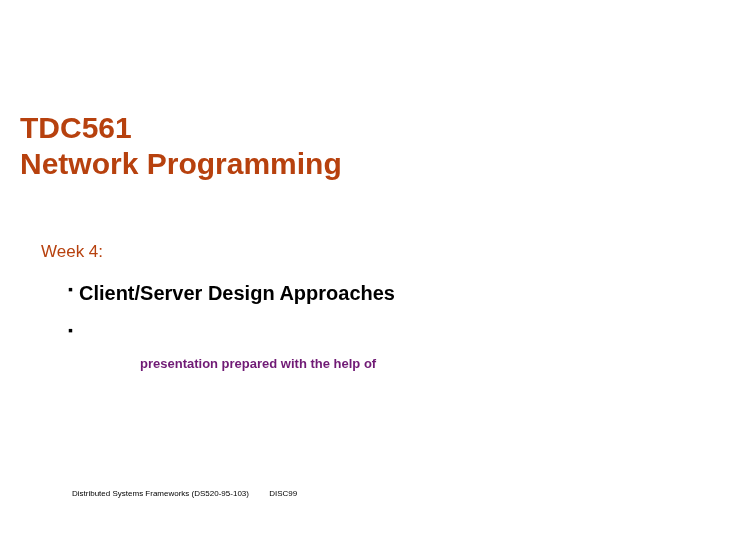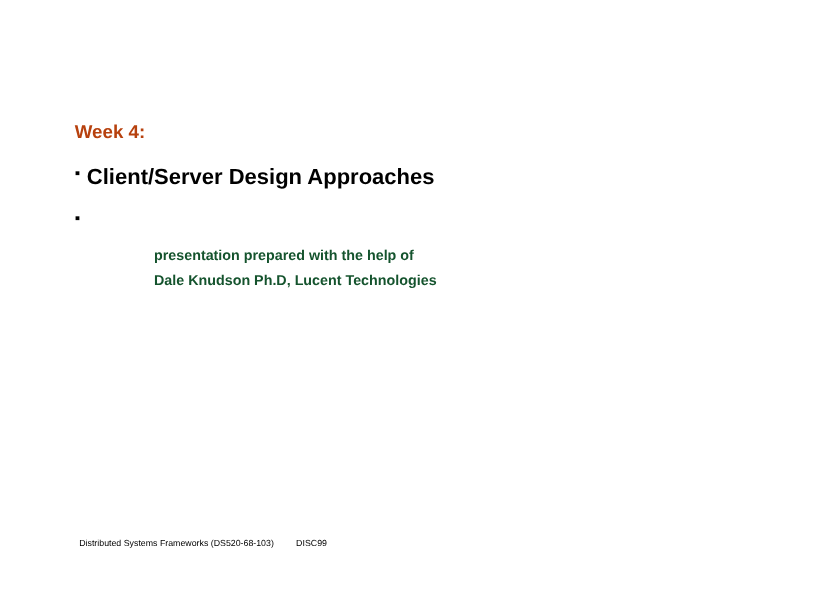--- a/index.html
+++ b/index.html
@@ -23,23 +23,23 @@
   }
   .title {
     font-size: 30px;
     font-weight: bold;
     color: #b7410e;
     line-height: 1.2;
     margin-bottom: 60px;
   }
   .week-label {
     font-size: 17px;
-    font-weight: bold;
+    font-weight: normal;
     color: #b7410e;
-    margin-left: 48px;
+    margin-left: 21px;
     margin-bottom: 18px;
   }
   .bullet-list {
     margin-left: 48px;
   }
   .bullet-item {
     display: flex;
     align-items: flex-start;
     margin-bottom: 14px;
   }
@@ -55,21 +55,21 @@
     color: #000;
     line-height: 1.35;
   }
   .credit {
     margin-left: 120px;
     margin-top: 4px;
   }
   .credit-line {
     font-size: 13px;
     font-weight: bold;
-    color: #14532d;
+    color: #701a75;
     line-height: 1.5;
     margin-bottom: 4px;
   }
   .footer {
     position: absolute;
     bottom: 42px;
     left: 72px;
     font-size: 8px;
     color: #000;
   }
@@ -79,35 +79,38 @@
   }
   .footer-right {
     display: inline-block;
     font-weight: normal;
   }
 </style>
 </head>
 <body>
 
 <div class="slide">
+  <div class="title">
+    <span>TDC561</span><br>
+    <span>Network Programming</span>
+  </div>
 
   <div class="week-label">Week 4:</div>
 
   <div class="bullet-list">
     <div class="bullet-item">
       <span class="bullet-marker">▪</span>
       <span class="bullet-text">Client/Server Design Approaches</span>
     </div>
     <div class="bullet-item">
       <span class="bullet-marker">▪</span>
     </div>
   </div>
 
   <div class="credit">
     <div class="credit-line">presentation prepared with the help of</div>
-    <div class="credit-line">Dale Knudson Ph.D,  Lucent Technologies</div>
   </div>
 
   <div class="footer">
-    <span class="footer-left">Distributed Systems Frameworks (DS520-68-103)</span>
+    <span class="footer-left">Distributed Systems Frameworks (DS520-95-103)</span>
     <span class="footer-right">DISC99</span>
   </div>
 </div>
 
 </body></html>

